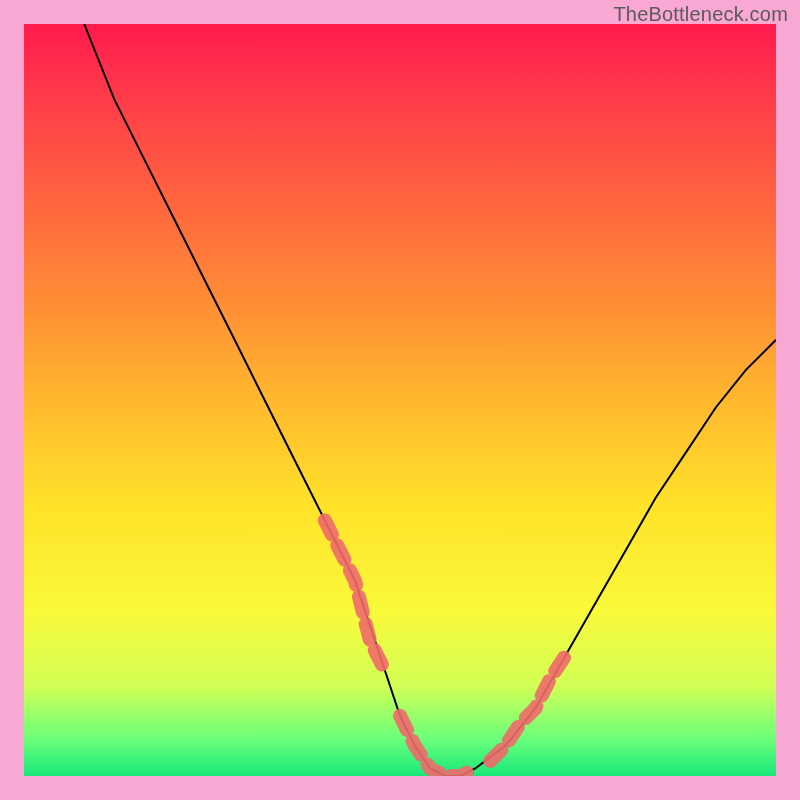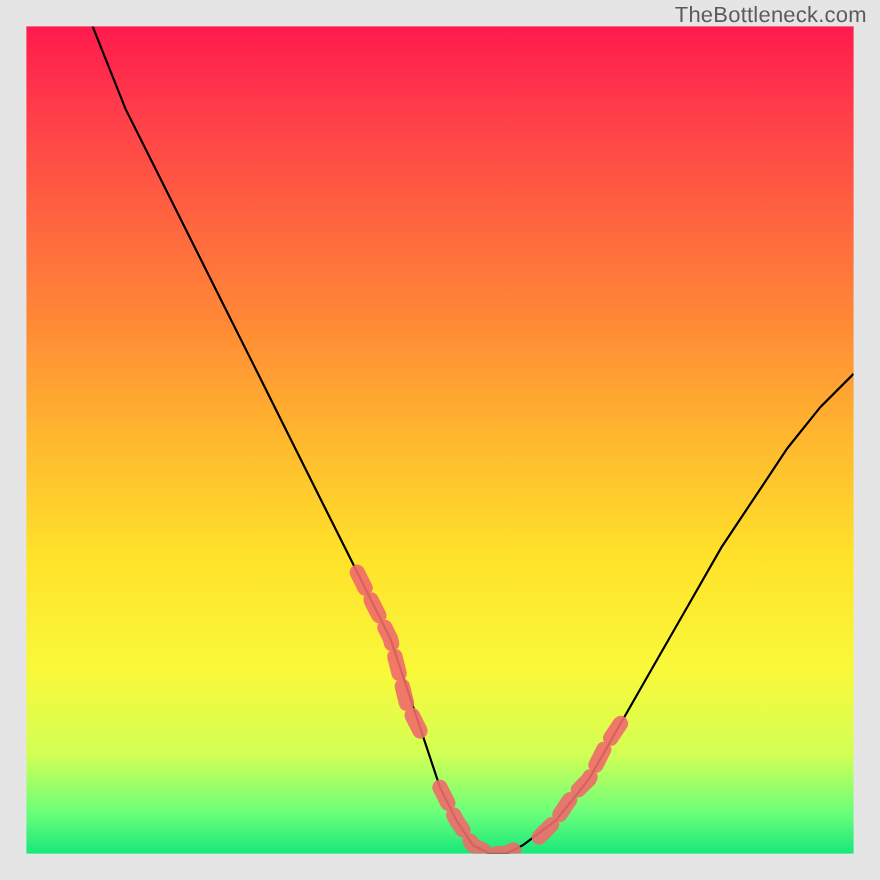--- a/index.html
+++ b/index.html
@@ -10,21 +10,21 @@
     background: #000;
     overflow: hidden;
     font-family: Arial, Helvetica, sans-serif;
   }
   .frame {
     position: absolute;
     top: 0;
     left: 0;
     width: 800px;
     height: 800px;
-    background: #e5e5e5;
+    background: #f9a8d4;
   }
   .plot {
     position: absolute;
     top: 24px;
     left: 24px;
     width: 752px;
     height: 752px;
     background: linear-gradient(to bottom,
       #ff1a4d 0%,
       #ff3c4a 10%,

